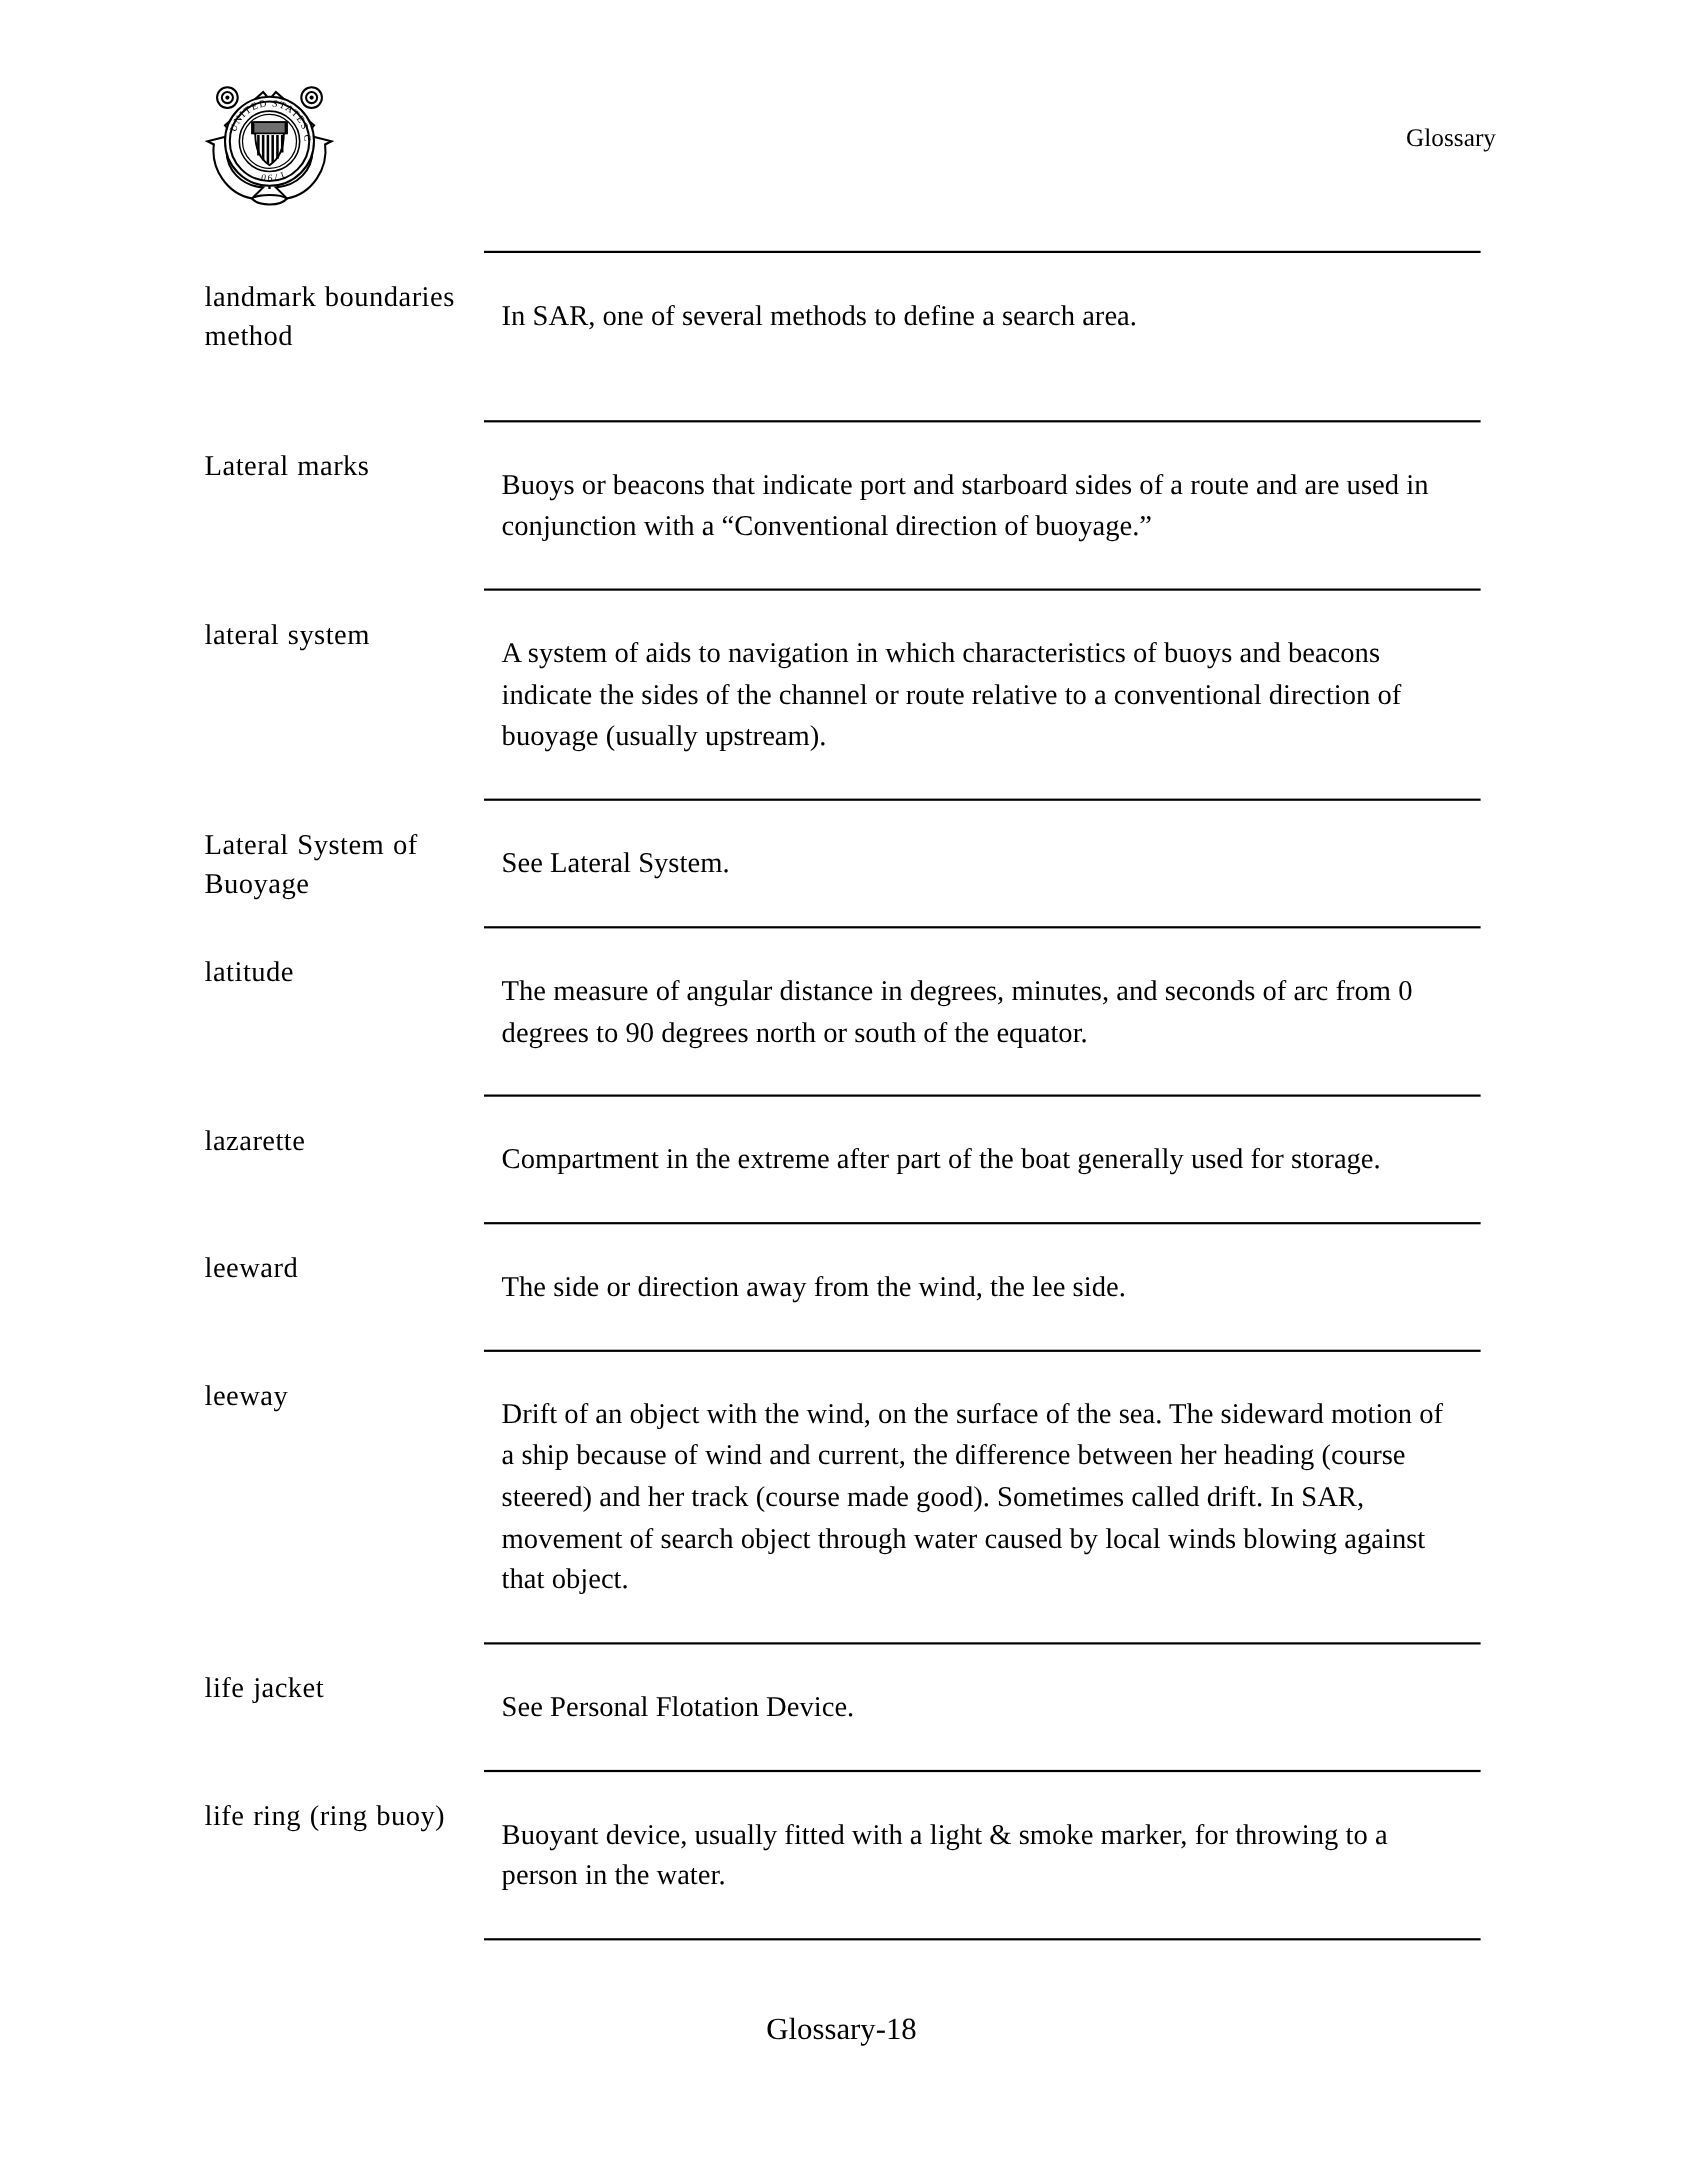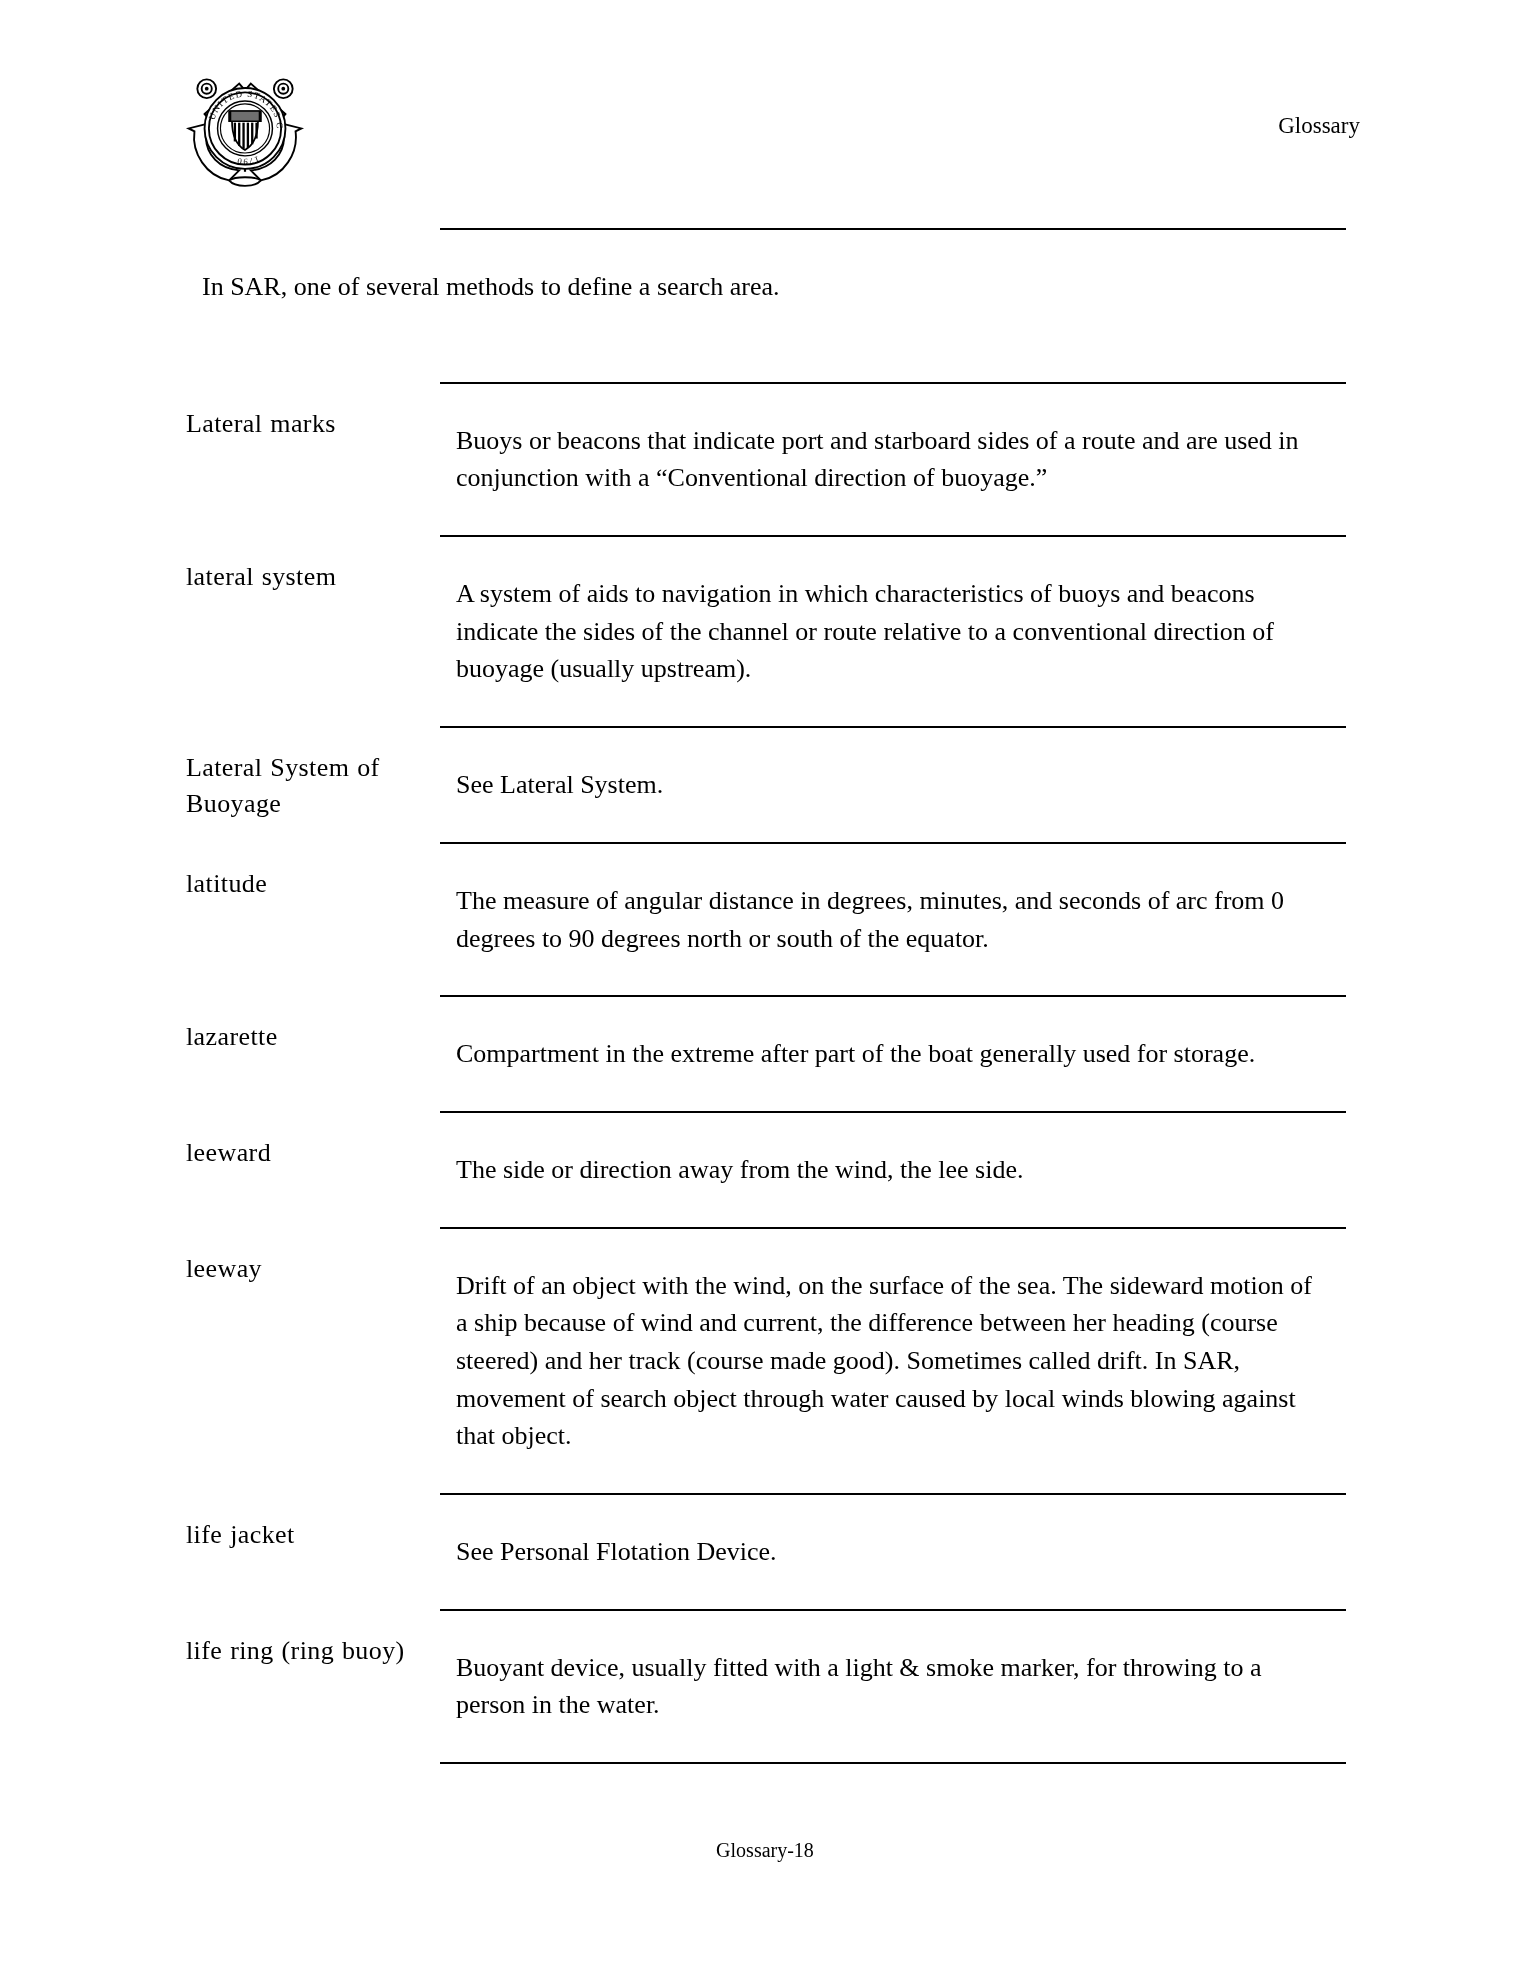--- a/index.html
+++ b/index.html
@@ -96,21 +96,21 @@
   .entry.e-landmark .definition { padding-bottom: 60px; }
   .entry.e-landmark .term { padding-bottom: 0; }
 
   
   .page-footer {
     position: absolute;
     bottom: 118px;
     left: 0;
     width: 100%;
     text-align: center;
-    font-size: 20px;
+    font-size: 28px;
   }
 </style>
 </head>
 <body>
 
 <div class="page">
 
   <div class="page-header">
 
     <div class="seal">
@@ -166,20 +166,21 @@
       </svg>
     </div>
 
     <div class="header-title">Glossary</div>
   </div>
 
   <div class="glossary">
     <div class="rule top"></div>
 
     <div class="entry e-landmark">
+      <div class="term">landmark boundaries method</div>
       <div class="definition">
         <p>In SAR, one of several methods to define a search area.</p>
       </div>
     </div>
     <div class="rule"></div>
 
     <div class="entry">
       <div class="term">Lateral marks</div>
       <div class="definition">
         <p>Buoys or beacons that indicate port and starboard sides of a route and are used in conjunction with a “Conventional direction of buoyage.”</p>

